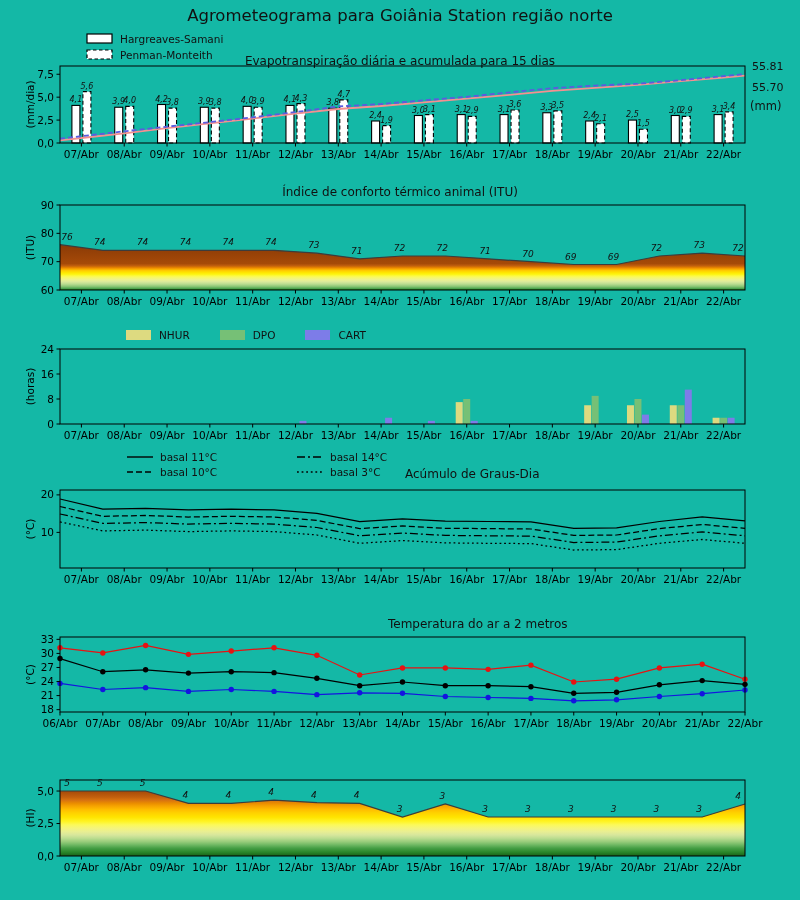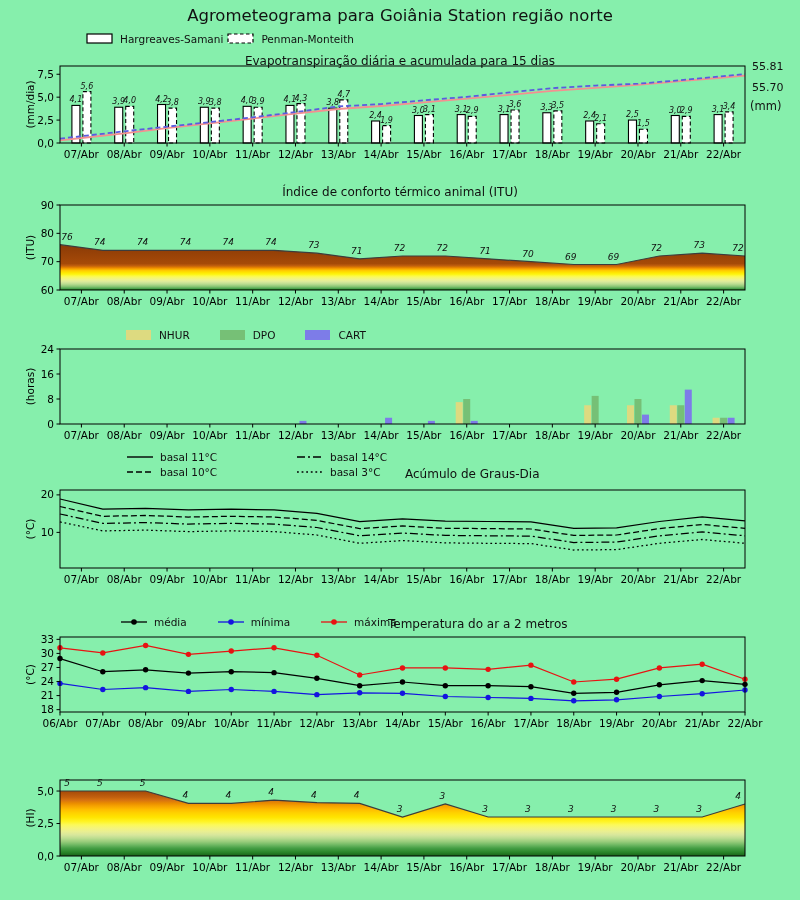--- a/index.html
+++ b/index.html
@@ -1,22 +1,22 @@
 <!DOCTYPE html>
 <html><head>
 <meta charset="utf-8">
 <style>
   html,body{margin:0;padding:0;background:#fff;}
   body{font-family:"DejaVu Sans","Liberation Sans",sans-serif;color:#111;}
-  #fig{position:relative;width:800px;height:900px;background:#86efac;overflow:hidden;}
+  #fig{position:relative;width:800px;height:900px;background:#14b8a6;overflow:hidden;}
   #fig .main-title{position:absolute;top:6px;left:0;width:800px;text-align:center;font-size:16.5px;}
   .p-title{position:absolute;font-size:12px;color:#111;white-space:nowrap;}
   .center{left:0;width:800px;text-align:center;}
   .legend{position:absolute;display:flex;font-size:10.5px;color:#111;}
-  .legend.col{gap:4px;align-items:flex-start;}
+  .legend.col{flex-direction:column;gap:4px;align-items:flex-start;}
   .legend.row{flex-direction:row;gap:29px;align-items:center;}
   .legend.grid{display:grid;grid-template-columns:150px auto;column-gap:20px;row-gap:3px;}
   .li{display:flex;align-items:center;gap:6px;white-space:nowrap;}
   svg.plot{position:absolute;left:0;width:800px;overflow:visible;}
   text{fill:#111;}
   .tick{fill:#000;}
   .val{font-style:italic;}
 </style>
 </head>
 <body>
@@ -80,43 +80,20 @@
         <svg width="28" height="12">
           <line x1="1" y1="6" x2="27" y2="6" stroke="#000" stroke-width="1.4" stroke-dasharray="6 3"></line>
         </svg>
         <span>basal 10°C</span>
       </span>
       <span class="li">
         <svg width="28" height="12">
           <line x1="1" y1="6" x2="27" y2="6" stroke="#000" stroke-width="1.4" stroke-dasharray="1.8 2.8"></line>
         </svg>
         <span>basal 3°C</span>
-      </span>
-    </div>
-  <div id="lg5" class="legend row" style="left:120px;top:616px;gap:30px">
-      <span class="li">
-        <svg width="28" height="12">
-          <line x1="1" y1="6" x2="27" y2="6" stroke="#000000" stroke-width="1.3"></line>
-          <circle cx="14" cy="6" r="2.8" fill="#000000"></circle>
-        </svg>
-        <span>média</span>
-      </span>
-      <span class="li">
-        <svg width="28" height="12">
-          <line x1="1" y1="6" x2="27" y2="6" stroke="#1414e0" stroke-width="1.3"></line>
-          <circle cx="14" cy="6" r="2.8" fill="#1414e0"></circle>
-        </svg>
-        <span>mínima</span>
-      </span>
-      <span class="li">
-        <svg width="28" height="12">
-          <line x1="1" y1="6" x2="27" y2="6" stroke="#e81212" stroke-width="1.3"></line>
-          <circle cx="14" cy="6" r="2.8" fill="#e81212"></circle>
-        </svg>
-        <span>máxima</span>
       </span>
     </div>
 
   <svg id="sv0" class="plot" style="top:62px;height:102px" viewBox="0 0 800 102">
       <g>
         <rect x="71.90625" y="43.41666666666667" width="8" height="37.58333333333333" fill="#fff" stroke="#000" stroke-width="1.1"></rect>
         <rect x="114.71875" y="45.25" width="8" height="35.75" fill="#fff" stroke="#000" stroke-width="1.1"></rect>
         <rect x="157.53125" y="42.5" width="8" height="38.5" fill="#fff" stroke="#000" stroke-width="1.1"></rect>
         <rect x="200.34375" y="45.25" width="8" height="35.75" fill="#fff" stroke="#000" stroke-width="1.1"></rect>
         <rect x="243.15625" y="44.333333333333336" width="8" height="36.666666666666664" fill="#fff" stroke="#000" stroke-width="1.1"></rect>

